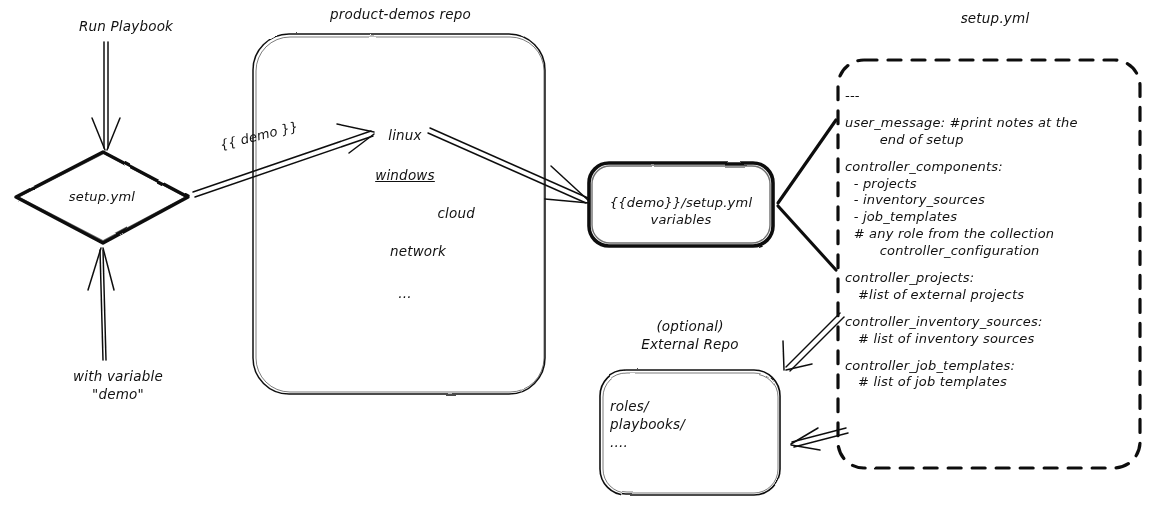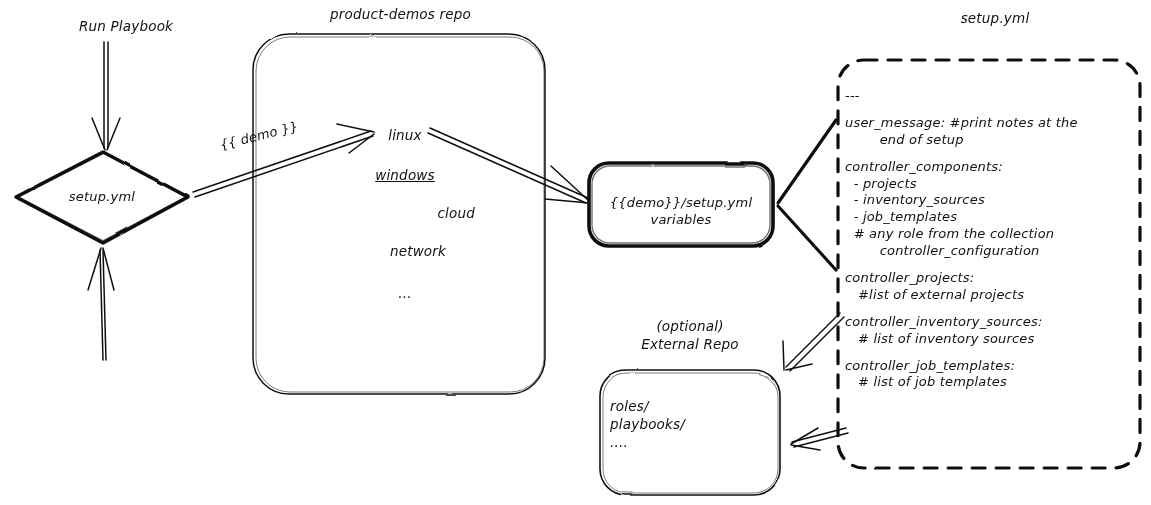--- a/index.html
+++ b/index.html
@@ -156,20 +156,22 @@
         <path d="M 846 428 L 792 442" stroke-width="1.5"></path>
         <path d="M 848 433 L 794 447" stroke-width="1.5"></path>
         <path d="M 818 428 L 791 444" stroke-width="1.5"></path>
         <path d="M 820 450 L 791 445" stroke-width="1.5"></path>
       </g>
     </g>
   </svg>
 
   <div class="lbl center" id="run-playbook-label">Run Playbook</div>
 
+  <div class="lbl center" id="with-variable-label">with variable
+"demo"</div>
 
   <div class="lbl center" id="diamond-label">setup.yml</div>
 
   <div class="lbl center" id="repo-title">product-demos repo</div>
 
   <div class="lbl center" id="repo-item-0">linux</div>
   <div class="lbl center" id="repo-item-1">windows</div>
   <div class="lbl center" id="repo-item-2">cloud</div>
   <div class="lbl center" id="repo-item-3">network</div>
   <div class="lbl center" id="repo-item-4">...</div>

